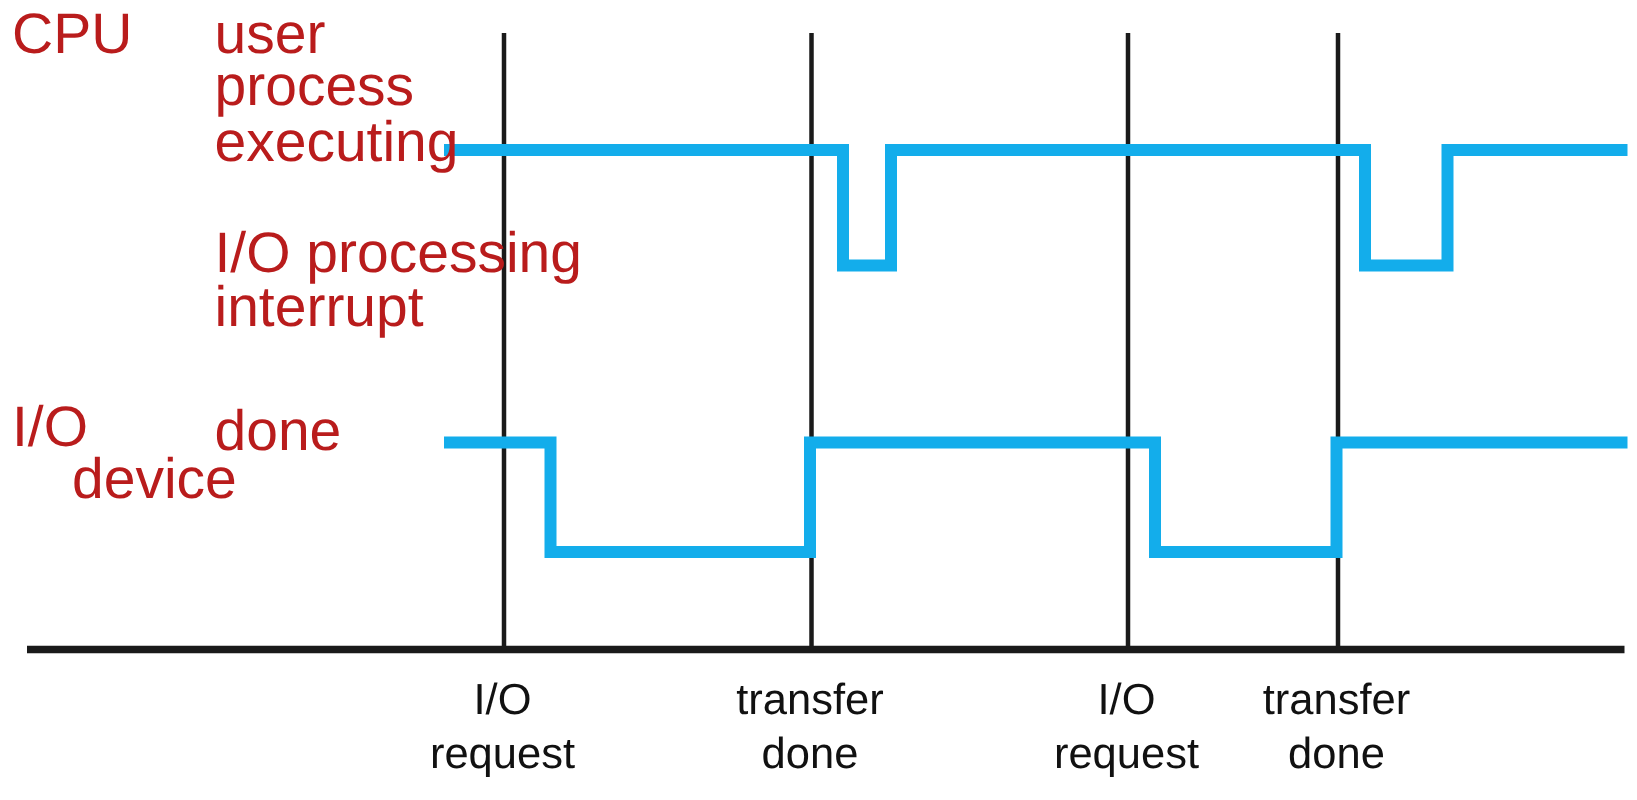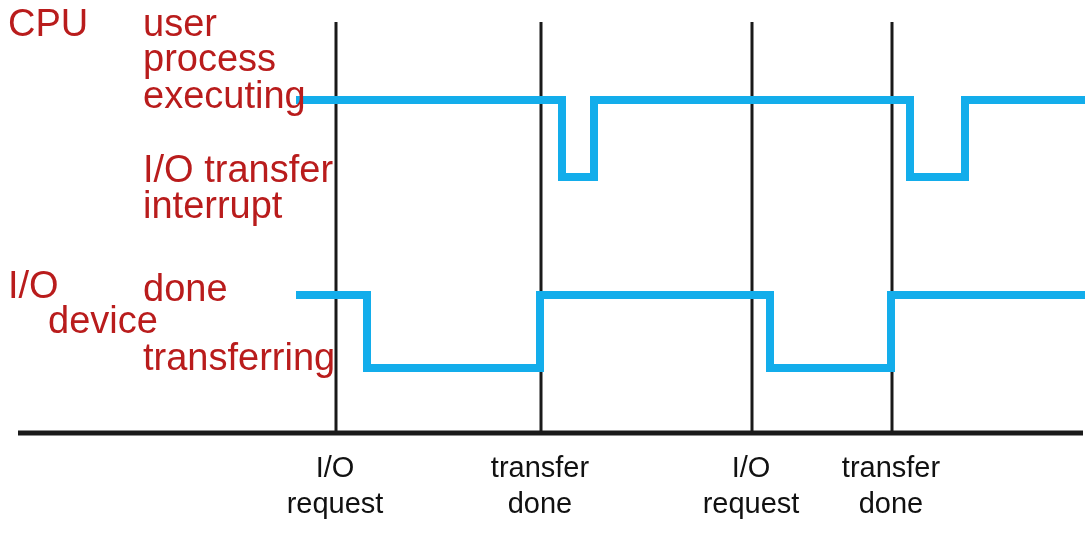--- a/index.html
+++ b/index.html
@@ -74,25 +74,24 @@
 
   <div class="lbl grp-left" style="top:6px;">CPU</div>
 
   <div class="lbl grp-left" style="top:268px;">I/O</div>
   <div class="lbl grp-left" style="top:303px;margin-left:40px;">device</div>
 
   <div class="lbl grp-row" style="top:6px;">user</div>
   <div class="lbl grp-row" style="top:41px;">process</div>
   <div class="lbl grp-row" style="top:78px;">executing</div>
 
-  <div class="lbl grp-row" style="top:152px;">I/O transfer</div>
+  <div class="lbl grp-row" style="top:152px;">I/O processing</div>
   <div class="lbl grp-row" style="top:188px;">interrupt</div>
 
   <div class="lbl grp-row" style="top:271px;">done</div>
-  <div class="lbl grp-row" style="top:340px;">transferring</div>
 
   <div class="tick-label" style="left:255px; top:450px;">I/O</div>
   <div class="tick-label" style="left:255px; top:486px;">request</div>
 
   <div class="tick-label" style="left:460px; top:450px;">transfer</div>
   <div class="tick-label" style="left:460px; top:486px;">done</div>
 
   <div class="tick-label" style="left:671px; top:450px;">I/O</div>
   <div class="tick-label" style="left:671px; top:486px;">request</div>
 

